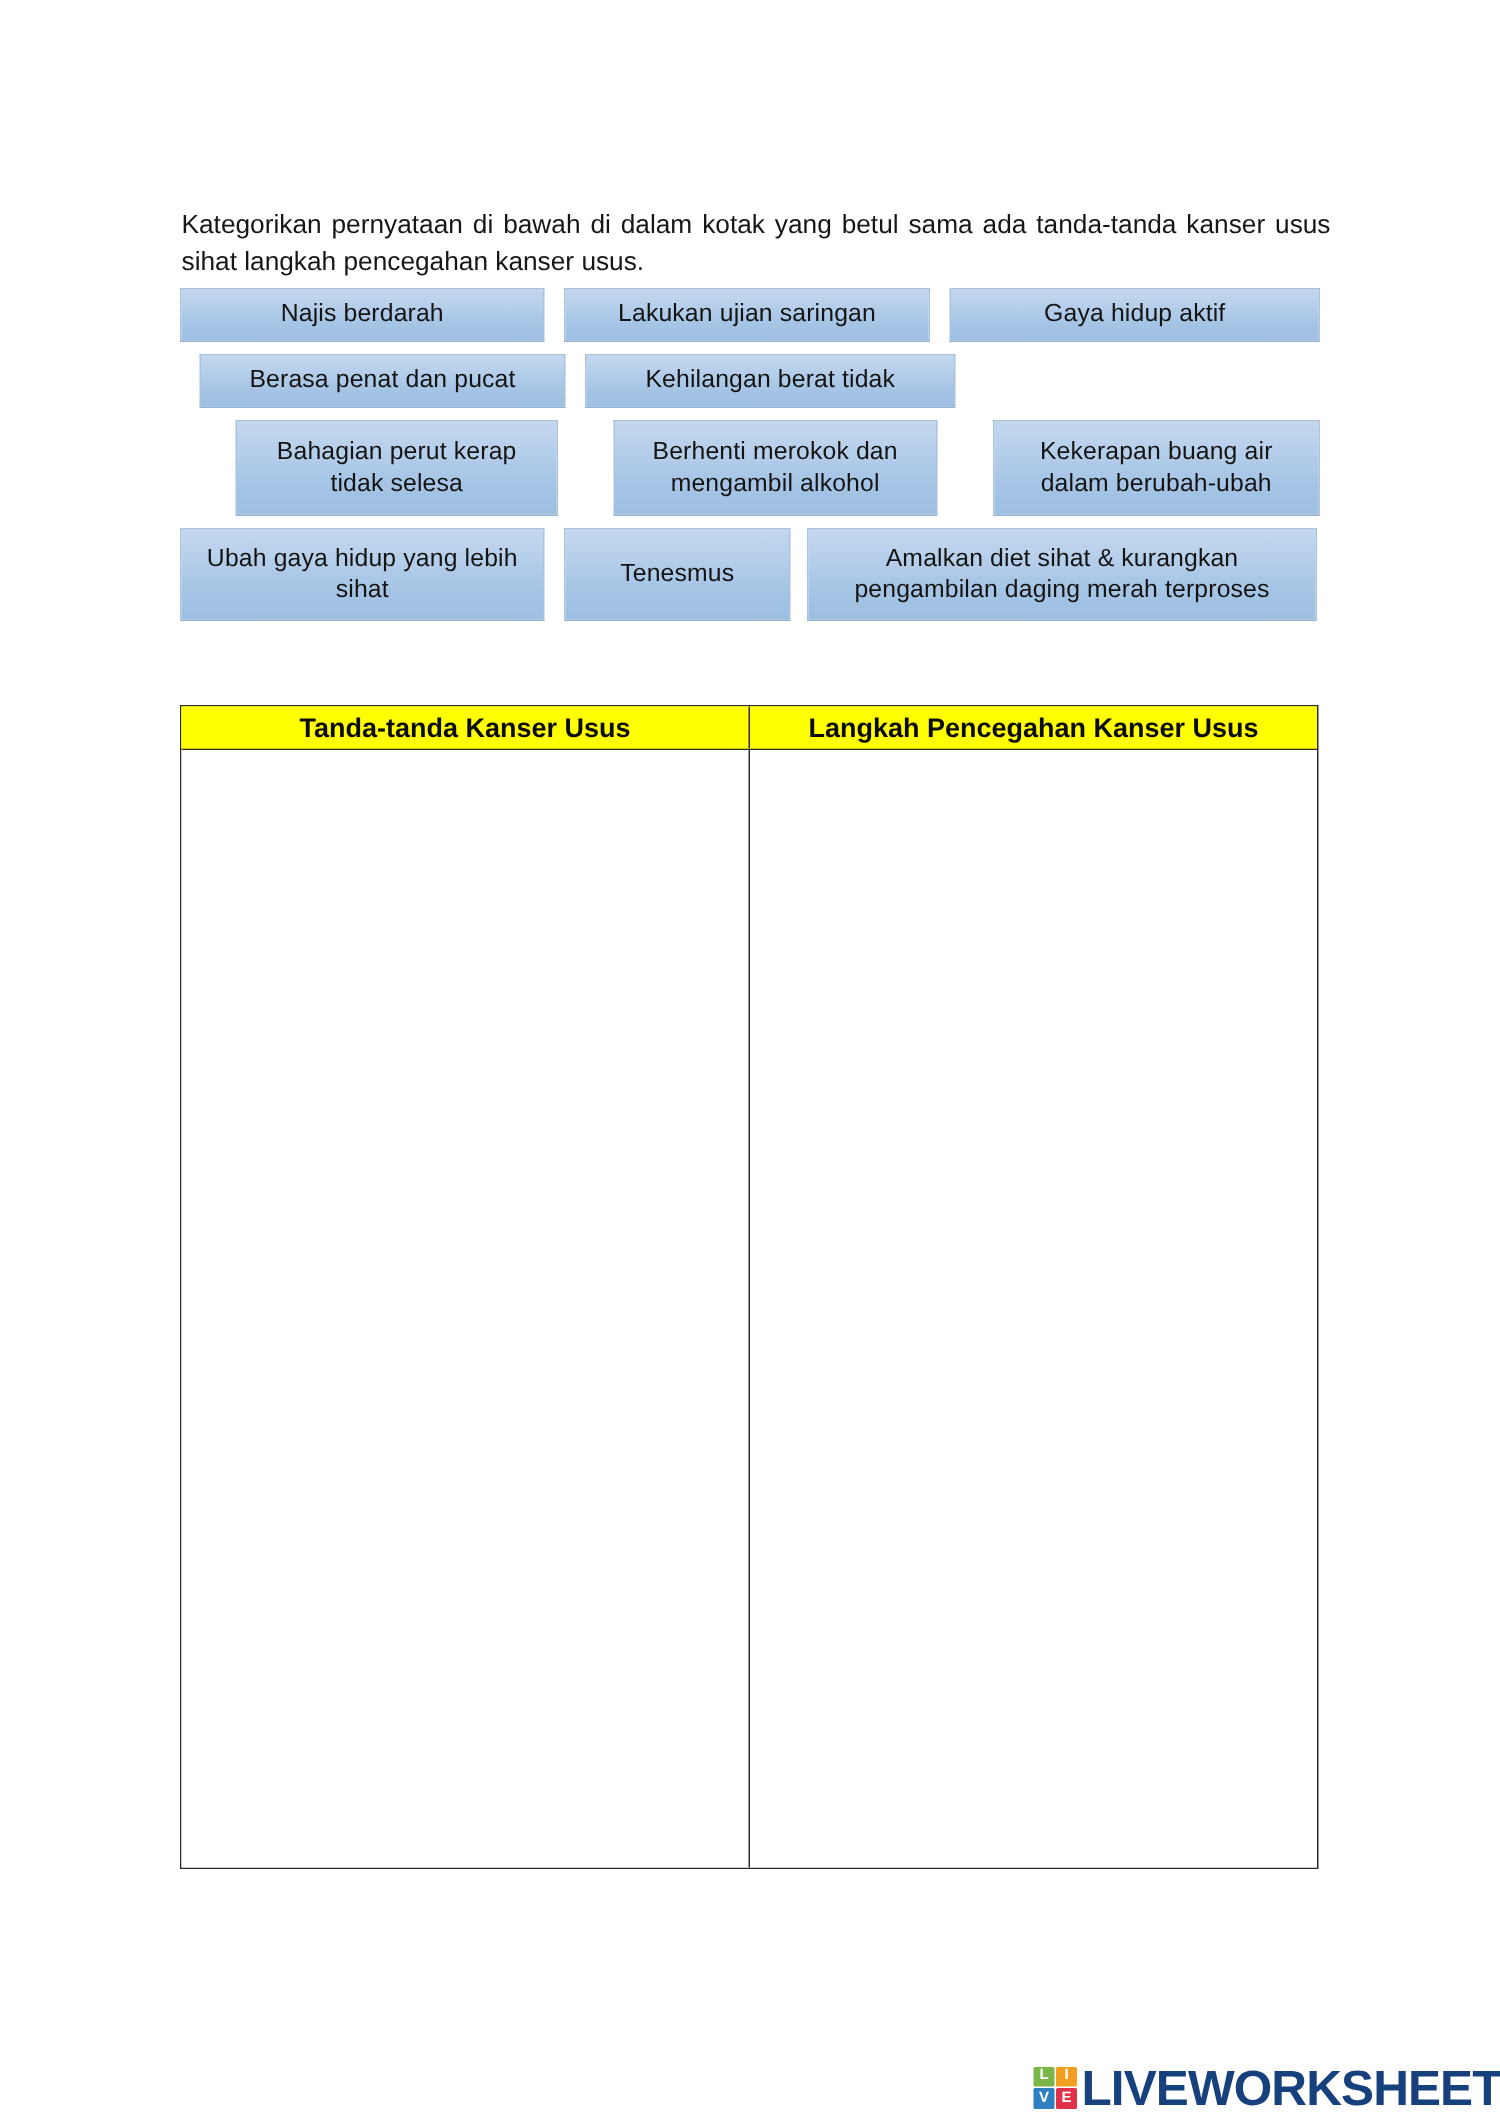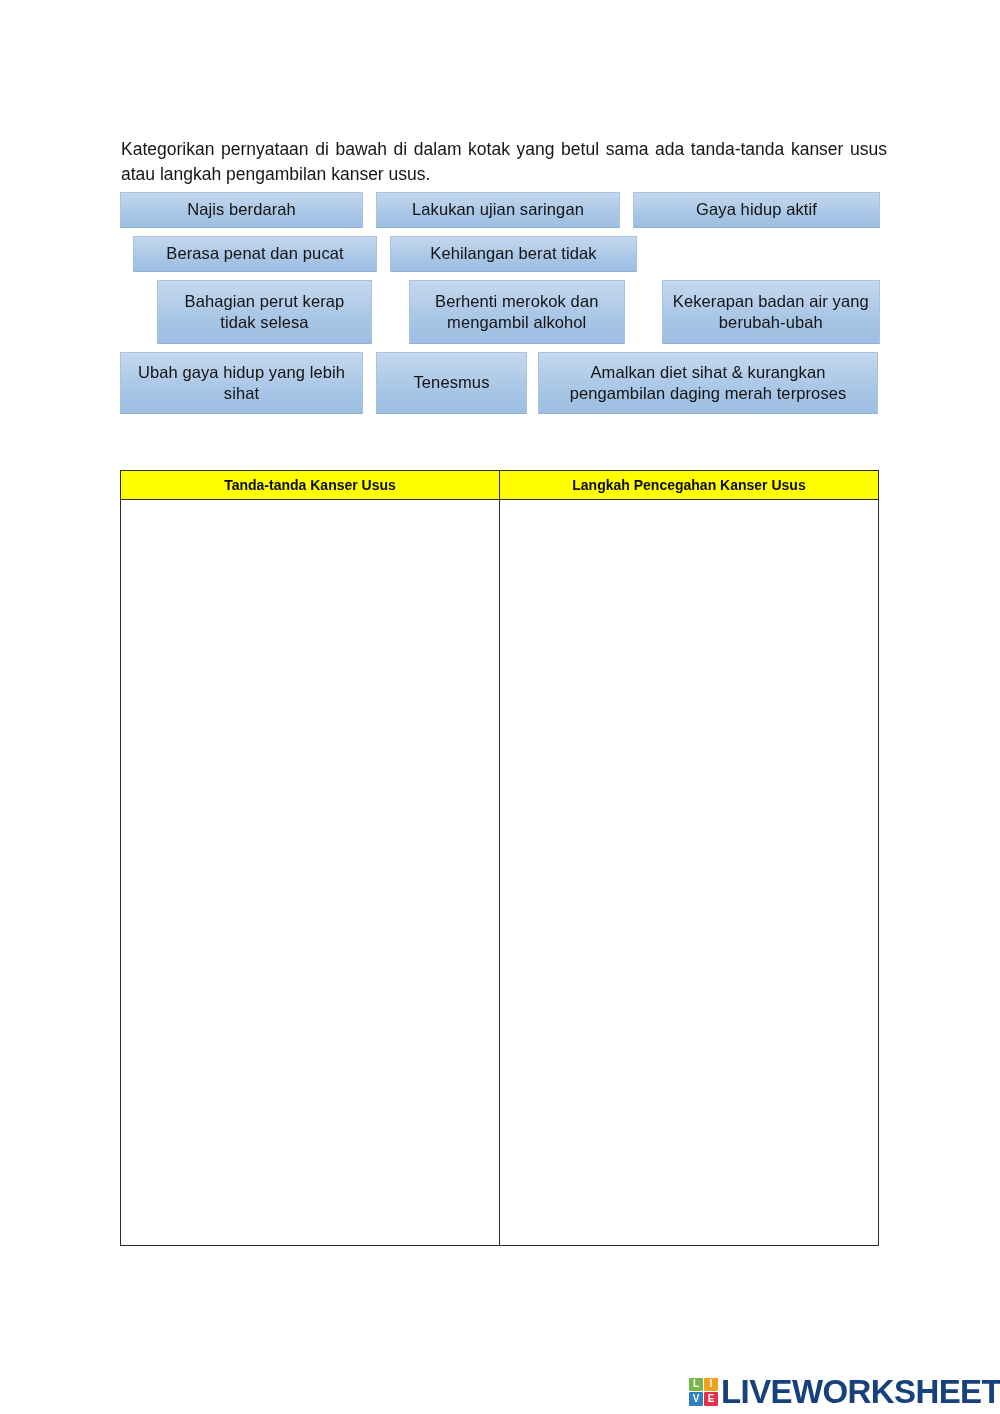--- a/index.html
+++ b/index.html
@@ -86,21 +86,21 @@
     display: flex;
     height: 28px;
     flex: 0 0 28px;
     background: #ffff00;
     border-bottom: 1.6px solid #2b2b2b;
   }
   .th {
     display: flex;
     align-items: center;
     justify-content: center;
-    font-size: 14px;
+    font-size: 18px;
     font-weight: bold;
     color: #0b0b0b;
     background: #ffff00;
     box-sizing: border-box;
   }
   .th-left  { width: 379px; border-right: 1.6px solid #2b2b2b; }
   .th-right { flex: 1; }
 
   .tbody {
     display: flex;
@@ -149,39 +149,39 @@
     font-weight: bold;
     color: #16417d;
     letter-spacing: -0.6px;
     line-height: 1;
     font-family: "Liberation Sans", sans-serif;
   }
 </style>
 </head>
 <body>
 
-<p class="instruction">Kategorikan pernyataan di bawah di dalam kotak yang betul sama ada tanda-tanda kanser usus atau langkah pengambilan kanser usus.</p>
+<p class="instruction">Kategorikan pernyataan di bawah di dalam kotak yang betul sama ada tanda-tanda kanser usus sihat langkah pencegahan kanser usus.</p>
 
 <div class="boxes">
 
   <div class="box-row row1">
     <div class="wbox col-a">Najis berdarah</div>
     <div class="wbox col-b">Lakukan ujian saringan</div>
     <div class="wbox col-c">Gaya hidup aktif</div>
   </div>
 
   <div class="box-row row2">
     <div class="wbox col-b">Berasa penat dan pucat</div>
     <div class="wbox col-c">Kehilangan berat tidak</div>
   </div>
 
   <div class="box-row row3">
     <div class="wbox col-a">Bahagian perut kerap tidak selesa</div>
     <div class="wbox col-b">Berhenti merokok dan mengambil alkohol</div>
-    <div class="wbox col-c">Kekerapan badan air yang berubah-ubah</div>
+    <div class="wbox col-c">Kekerapan buang air dalam berubah-ubah</div>
   </div>
 
   <div class="box-row row4">
     <div class="wbox col-a">Ubah gaya hidup yang lebih sihat</div>
     <div class="wbox col-sm">Tenesmus</div>
     <div class="wbox col-lg">Amalkan diet sihat &amp; kurangkan pengambilan daging merah terproses</div>
   </div>
 
 </div>
 

